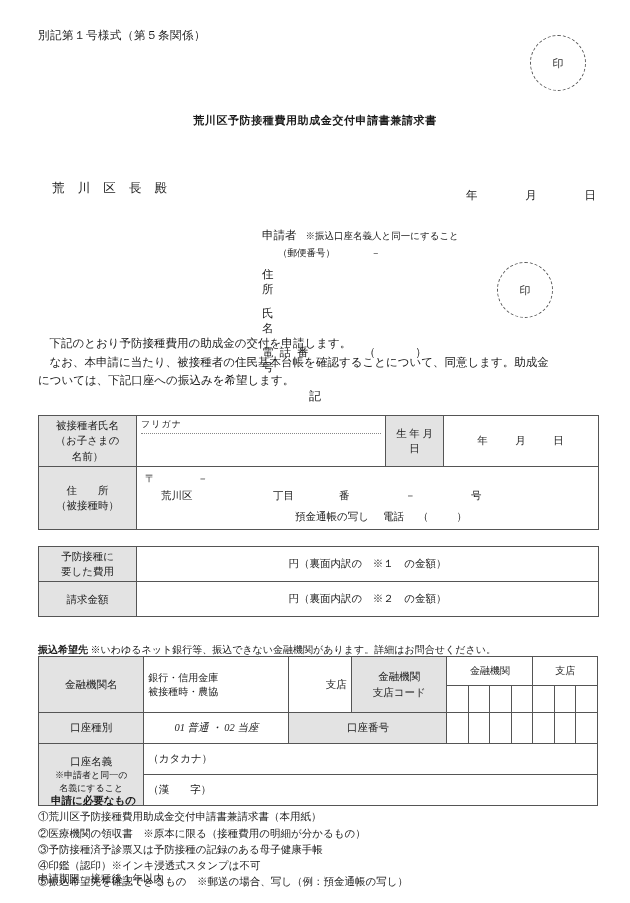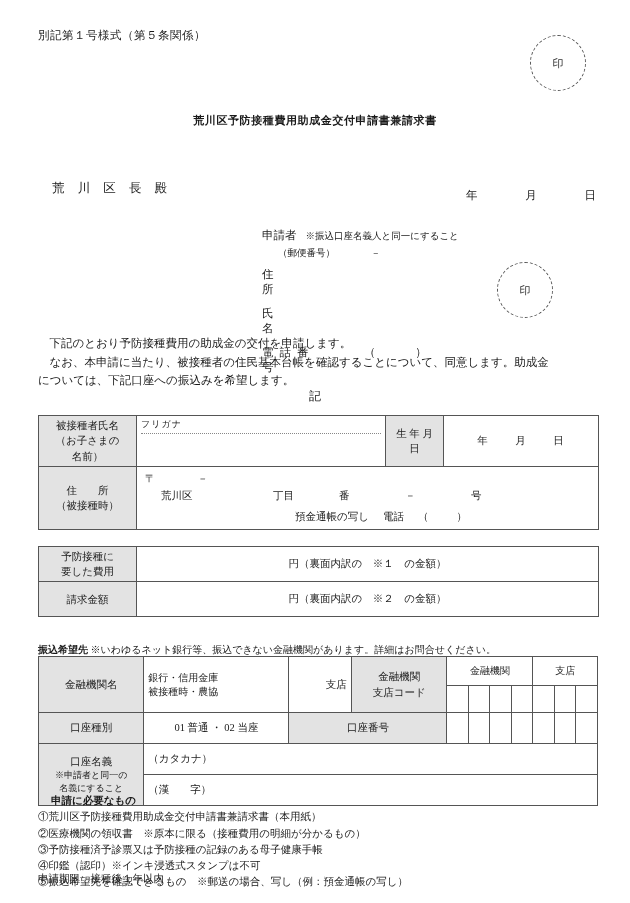--- a/index.html
+++ b/index.html
@@ -151,21 +151,21 @@
   table.form td {
     border: 1px solid #555;
     padding: 2px 4px;
     vertical-align: middle;
   }
   td.hdr {
     background: #e3e3e3;
     text-align: center;
     line-height: 1.45;
   }
-  .cell-center { text-align: center; }
+  .cell-center { text-align: center; font-style: italic; }
 
   
   #tbl-recipient { left: 38px; top: 415px; width: 560px; }
 
   .furigana-wrap { height: 46px; position: relative; }
   .furigana-label {
     font-size: 9px;
     letter-spacing: 1px;
     padding-bottom: 2px;
     border-bottom: 1px dotted #888;

